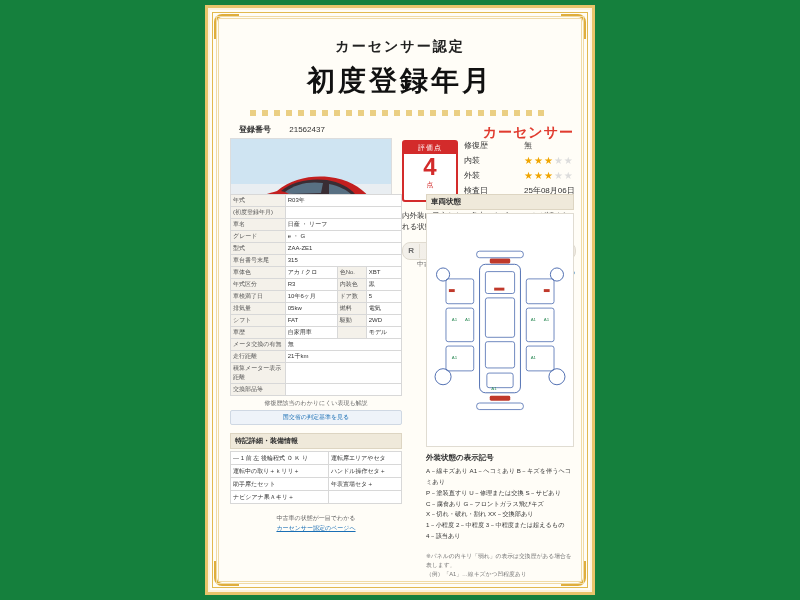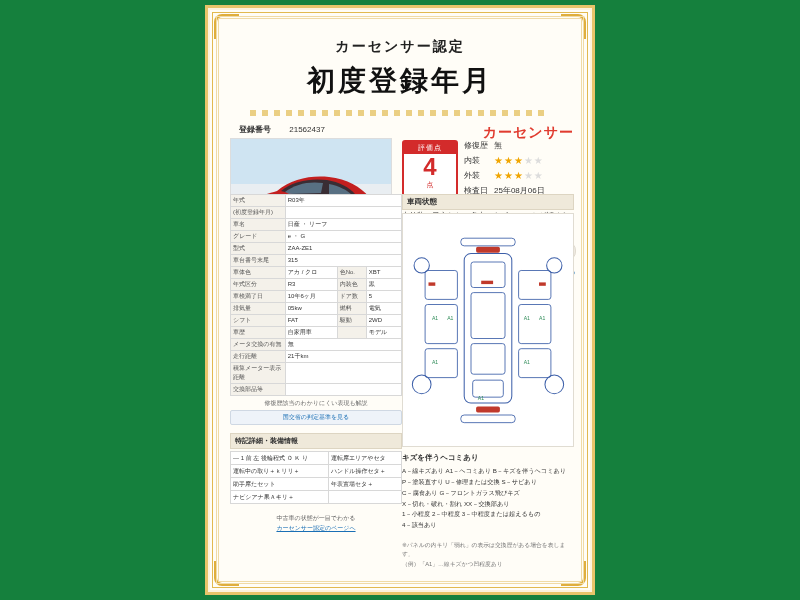--- a/index.html
+++ b/index.html
@@ -91,21 +91,21 @@
     border:2px solid #d32b2b;border-radius:3px;background:#fff;
     text-align:center;
   }
   .scorebox .cap{
     font-size:7px;background:#d32b2b;color:#fff;display:block;padding:1px 0;letter-spacing:1px;
   }
   .scorebox .num{font-size:24px;color:#d32b2b;font-weight:bold;line-height:26px;}
   .scorebox .unit{font-size:7px;color:#d32b2b;}
 
   .ratings{position:absolute;left:242px;top:14px;font-size:8px;color:#333;}
-  .ratings .row{display:flex;align-items:center;height:15px;}
+  .ratings .row{display:flex;align-items:center;height:15px;gap:30px;}
   .ratings .rl{width:30px;}
   .stars{color:#f0a500;letter-spacing:1px;font-size:10px;}
   .stars .off{color:#dcdcdc;}
   .brand{
     position:absolute;right:4px;top:0;color:#e03b2f;font-size:14px;font-weight:bold;letter-spacing:1px;font-family:Liberation Mono, monospace;
   }
 
   .note{
     position:absolute;left:180px;top:86px;right:2px;
     font-size:7.5px;color:#333;line-height:1.5;
@@ -127,21 +127,21 @@
   .scale-note{
     position:absolute;left:180px;top:136px;right:2px;font-size:6.5px;color:#666;text-align:center;
   }
   .scale-link{
     position:absolute;right:2px;top:144px;font-size:6.5px;color:#1a6fb5;
   }
 
   
   .cols{position:absolute;left:8px;top:172px;right:4px;bottom:4px;}
   .colL{position:absolute;left:0;top:0;width:172px;}
-  .colR{position:absolute;left:172px;top:0;right:0;}
+  .colR{position:absolute;left:196px;top:0;right:0;}
 
   table.spec{
     width:100%;border-collapse:collapse;font-size:6px;color:#333;
     background:#fff;
   }
   table.spec td{
     border:1px solid #d8d8d8;padding:1px 2px;height:9px;line-height:9px;
   }
   table.spec td.k{background:#f4f1ea;width:32%;color:#555;}
   table.spec td.k2{background:#f4f1ea;width:17%;color:#555;}
@@ -428,21 +428,21 @@
               <text x="34" y="156" font-size="6" fill="#2e8b57">A1</text>
               <text x="142" y="156" font-size="6" fill="#2e8b57">A1</text>
               <text x="88" y="198" font-size="6" fill="#2e8b57">A1</text>
 
               <rect x="30" y="60" width="8" height="4" fill="#c0392b"></rect>
               <rect x="160" y="60" width="8" height="4" fill="#c0392b"></rect>
               <rect x="92" y="58" width="14" height="4" fill="#c0392b"></rect>
             </svg>
           </div>
 
-          <div class="legendtitle">キズを伴うヘコミあり</div>
+          <div class="legendtitle">外装状態の表示記号</div>
           <div class="legend">
             <div>A－線キズあり  A1－ヘコミあり  B－キズを伴うヘコミあり</div>
             <div>P－塗装直すり  U－修理または交換  S－サビあり</div>
             <div>C－腐食あり  G－フロントガラス飛びキズ</div>
             <div>X－切れ・破れ・割れ  XX－交換部あり</div>
             <div>1－小程度  2－中程度  3－中程度または超えるもの</div>
             <div>4－該当あり</div>
           </div>
           <div class="legend2">
             <div>※パネルの内キリ「弱れ」の表示は交換歴がある場合を表します。</div>

